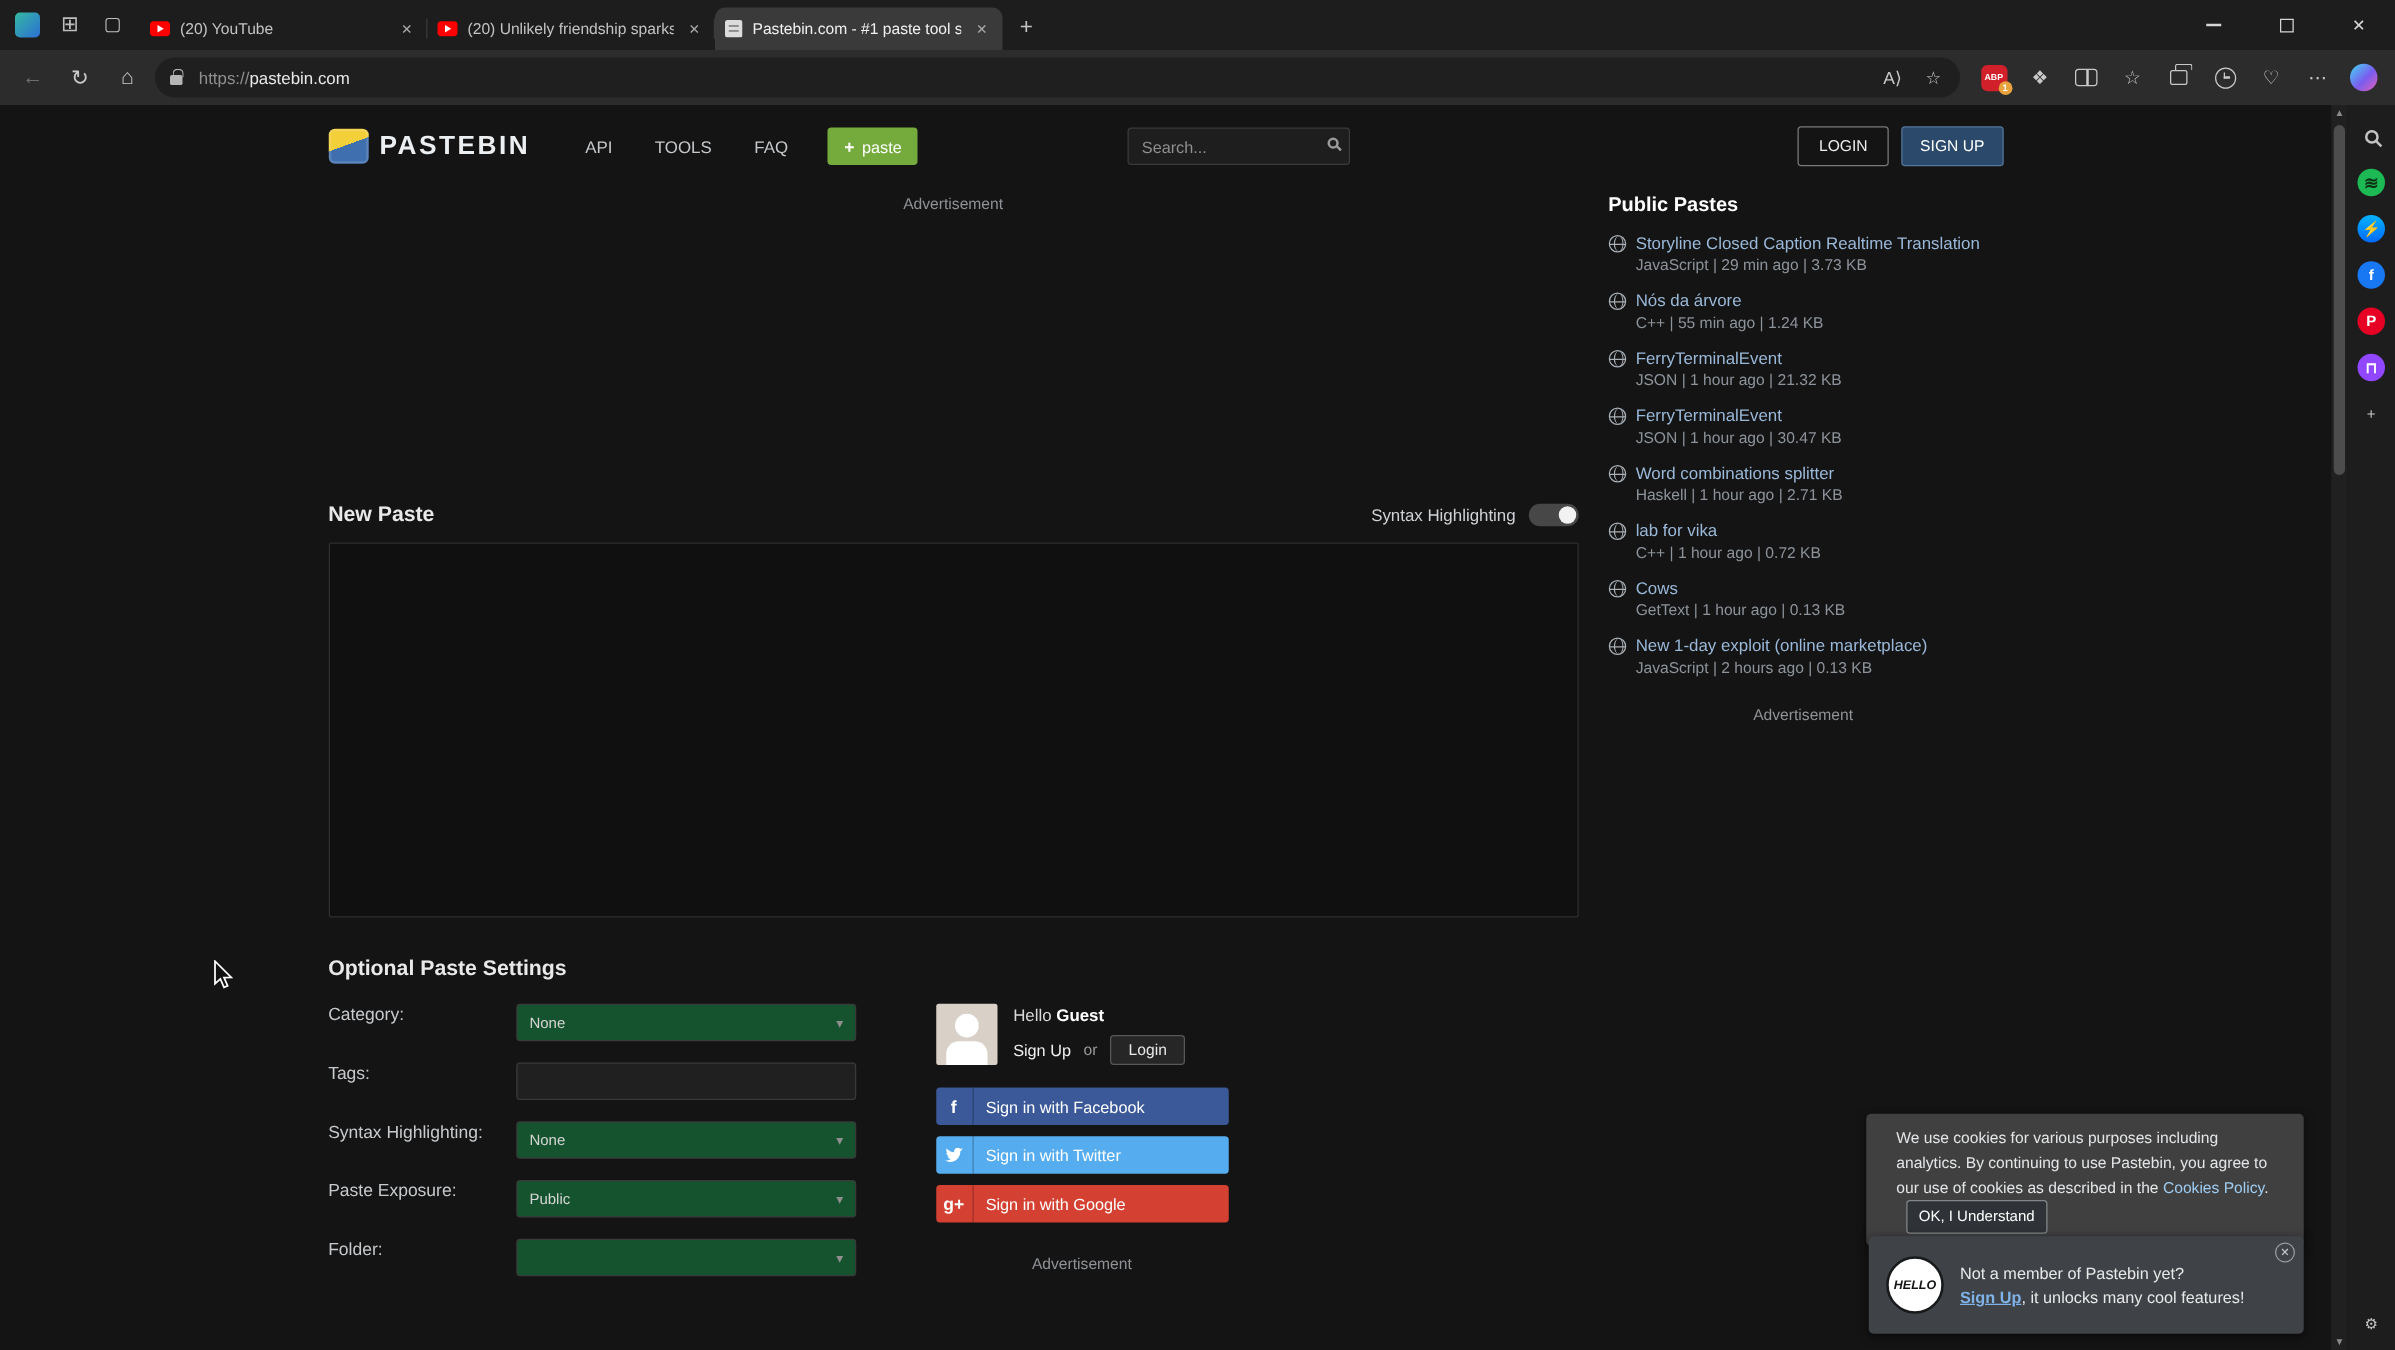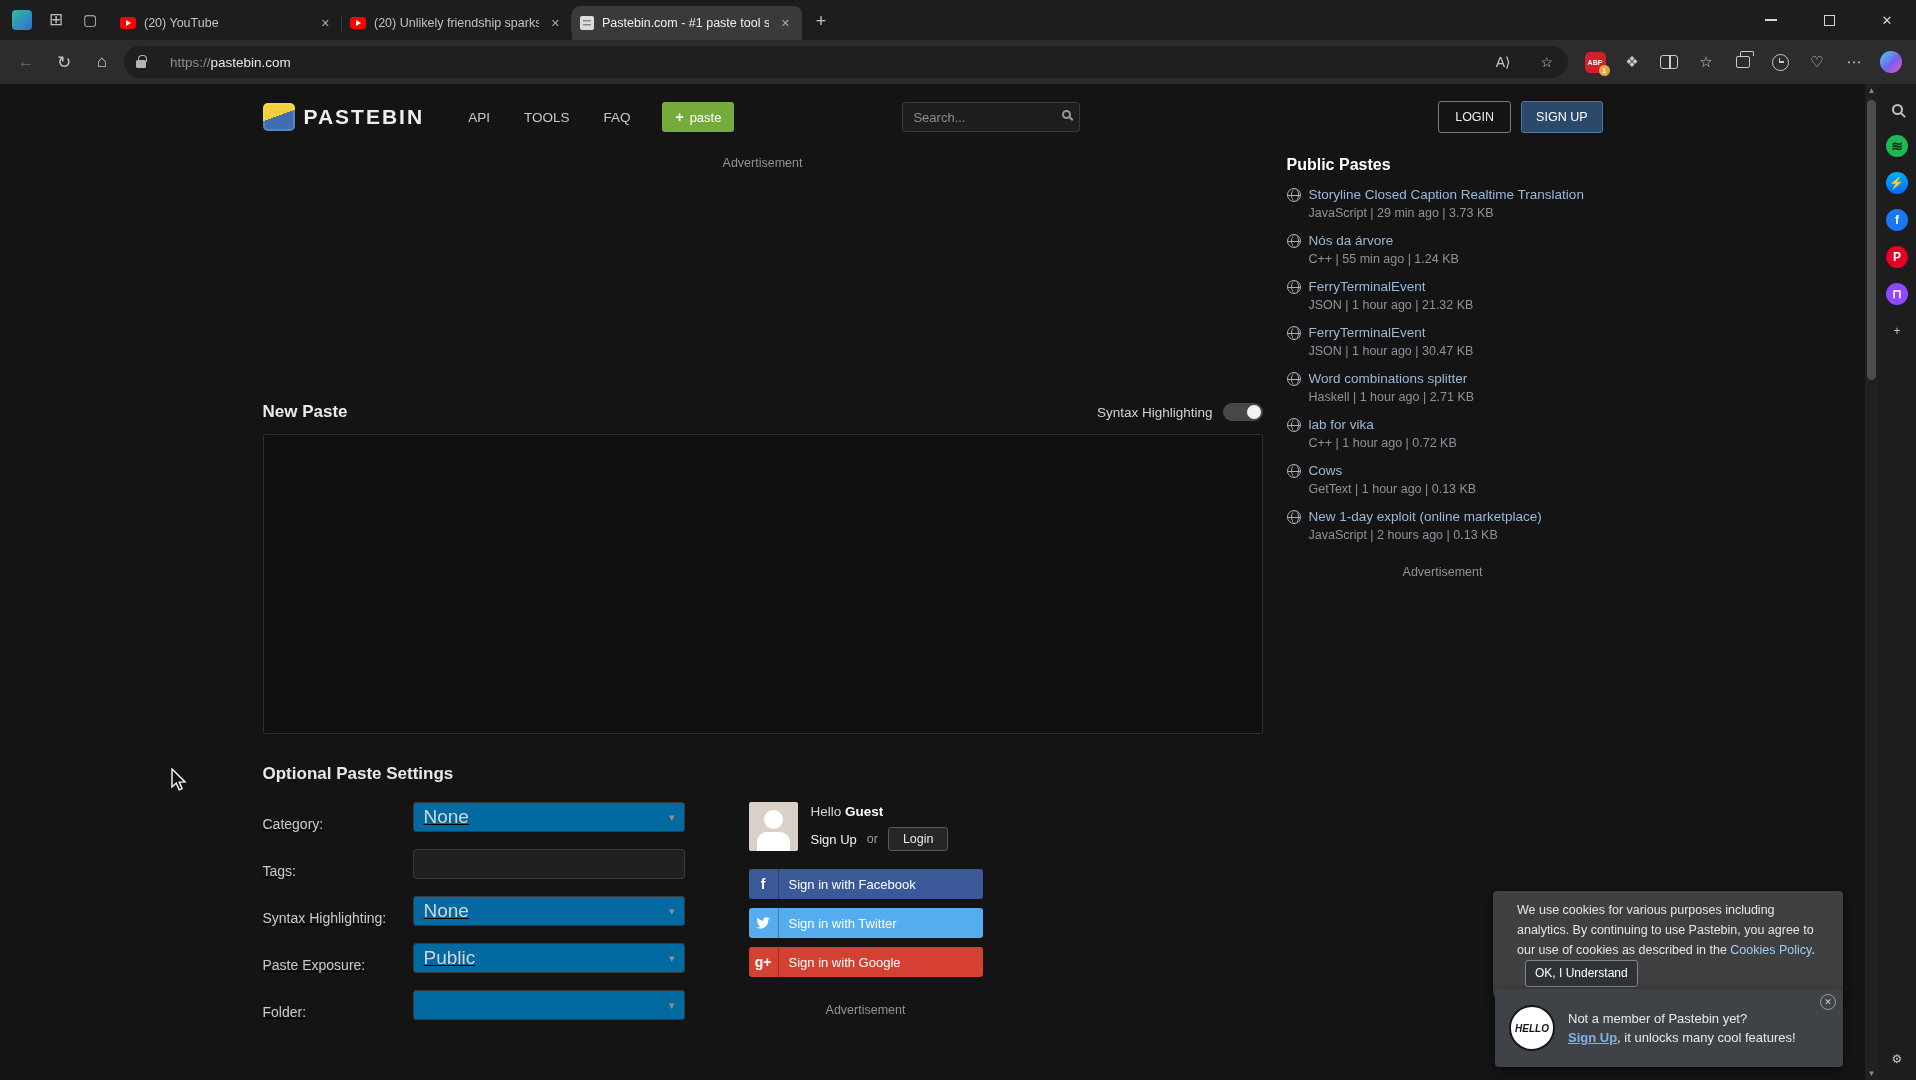--- a/index.html
+++ b/index.html
@@ -27,21 +27,21 @@
             background-size:8px 1.5px,8px 1.5px; background-position:3px 4px,3px 8px; background-repeat:no-repeat; }
   .newtab { width:30px; height:30px; margin:0 4px 3px 4px; color:#c3c3c3; font-size:18px; text-align:center; line-height:28px; border-radius:4px; cursor:pointer; }
   .win-controls { margin-left:auto; display:flex; height:40px; align-self:flex-start; }
   .win-btn { width:58px; height:40px; display:flex; align-items:center; justify-content:center; color:#d6d6d6; font-size:13px; cursor:pointer; }
   .minbar { width:12px; height:1.5px; background:#d6d6d6; display:inline-block; }
   .maxsq { width:11px; height:11px; border:1.5px solid #d6d6d6; display:inline-block; }
 
   .toolbar { height:44px; background:#2c2c2c; display:flex; align-items:center; padding:0 10px; gap:6px; }
   .nav-btn { width:32px; height:32px; border-radius:5px; color:#c9c9c9; font-size:17px; display:flex; align-items:center; justify-content:center; cursor:pointer; }
   .nav-btn.dim { color:#6d6d6d; }
-  .urlbar { flex:1; height:32px; background:#1f1f1f; border-radius:16px; display:flex; align-items:center; padding:0 12px; gap:24px; min-width:0; cursor:text; }
+  .urlbar { flex:1; height:32px; background:#1f1f1f; border-radius:16px; display:flex; align-items:center; padding:0 12px; gap:13px; min-width:0; cursor:text; }
   .lock { width:10px; height:8px; background:#b5b5b5; border-radius:1.5px; position:relative; margin-top:4px; flex:none; }
   .lock::before { content:""; position:absolute; top:-5px; left:1.5px; width:7px; height:6px; border:1.5px solid #b5b5b5; border-bottom:none; border-radius:4px 4px 0 0; }
   .url { font-size:13.5px; white-space:nowrap; overflow:hidden; flex:1; }
   .url .scheme { color:#8f8f8f; }
   .url .host { color:#e8e8e8; }
   .pill-ic { color:#c9c9c9; font-size:14px; flex:none; cursor:pointer; padding:2px 3px; }
   .tool-icons { display:flex; align-items:center; gap:7px; padding-left:6px; }
   .ti { width:30px; height:30px; display:flex; align-items:center; justify-content:center; color:#c9c9c9; font-size:15px; border-radius:5px; cursor:pointer; position:relative; }
   .abp { width:21px; height:21px; background:#d1202a; border-radius:5px; color:#fff; font-size:7px; font-weight:bold; display:flex; align-items:center; justify-content:center; position:relative; }
   .abp .badge { position:absolute; right:-4px; bottom:-3px; background:#e8a33d; color:#fff; width:11px; height:11px; border-radius:50%; font-size:7.5px; display:flex; align-items:center; justify-content:center; }
@@ -109,23 +109,23 @@
   .syntax-label { color:#cfd2d5; font-size:13.5px; }
   .toggle { width:40px; height:18px; background:#474747; border-radius:9px; position:relative; cursor:pointer; }
   .toggle .knob { position:absolute; right:2px; top:2px; width:14px; height:14px; border-radius:50%; background:#f2f2f2; }
 
   .paste-area { width:1000px; height:300px; background:#101010; border:1px solid #2e2e2e; border-radius:2px; resize:none; outline:none; color:#ddd; font-family:"DejaVu Sans Mono",monospace; font-size:13px; padding:8px; }
 
   .sec-title { color:#e9e9e9; font-size:17px; font-weight:bold; margin:26px 0 18px 0; }
 
   .form-wrap { display:flex; }
   .form { width:430px; }
-  .frow { display:flex; align-items:flex-end; margin-bottom:17px; height:30px;text-decoration:underline; }
+  .frow { display:flex; align-items:flex-start; margin-bottom:17px; height:30px; }
   .frow label { width:150px; color:#c7cacd; font-size:14px; }
-  .select { width:272px; height:30px; background:#0369a1; border:1px solid #3a3a3a; border-radius:3px; color:#d5d5d5; font-size:19px; display:flex; align-items:center; padding:0 10px; position:relative; cursor:pointer; }
+  .select { width:272px; height:30px; background:#14532d; border:1px solid #3a3a3a; border-radius:3px; color:#d5d5d5; font-size:12px; display:flex; align-items:center; padding:0 10px; position:relative; cursor:pointer; }
   .select::after { content:"▾"; position:absolute; right:9px; color:#8f8f8f; font-size:11px; }
   .tinput { width:272px; height:30px; background:#202020; border:1px solid #3a3a3a; border-radius:3px; color:#ddd; font-size:13.5px; padding:0 10px; outline:none; font-family:"Liberation Sans",sans-serif; }
 
   .widget { margin-left:56px; width:300px; }
   .who { display:flex; gap:13px; }
   .avatar { width:49px; height:49px; background:#d9d1c7; position:relative; overflow:hidden; border-radius:2px; flex:none; }
   .avatar::before { content:""; position:absolute; left:15px; top:8px; width:19px; height:19px; background:#fff; border-radius:50%; }
   .avatar::after { content:""; position:absolute; left:8px; top:30px; width:33px; height:24px; background:#fff; border-radius:10px 10px 0 0; }
   .hello-line { color:#d8d8d8; font-size:13.5px; margin-top:2px; }
   .hello-line b { color:#fff; }

